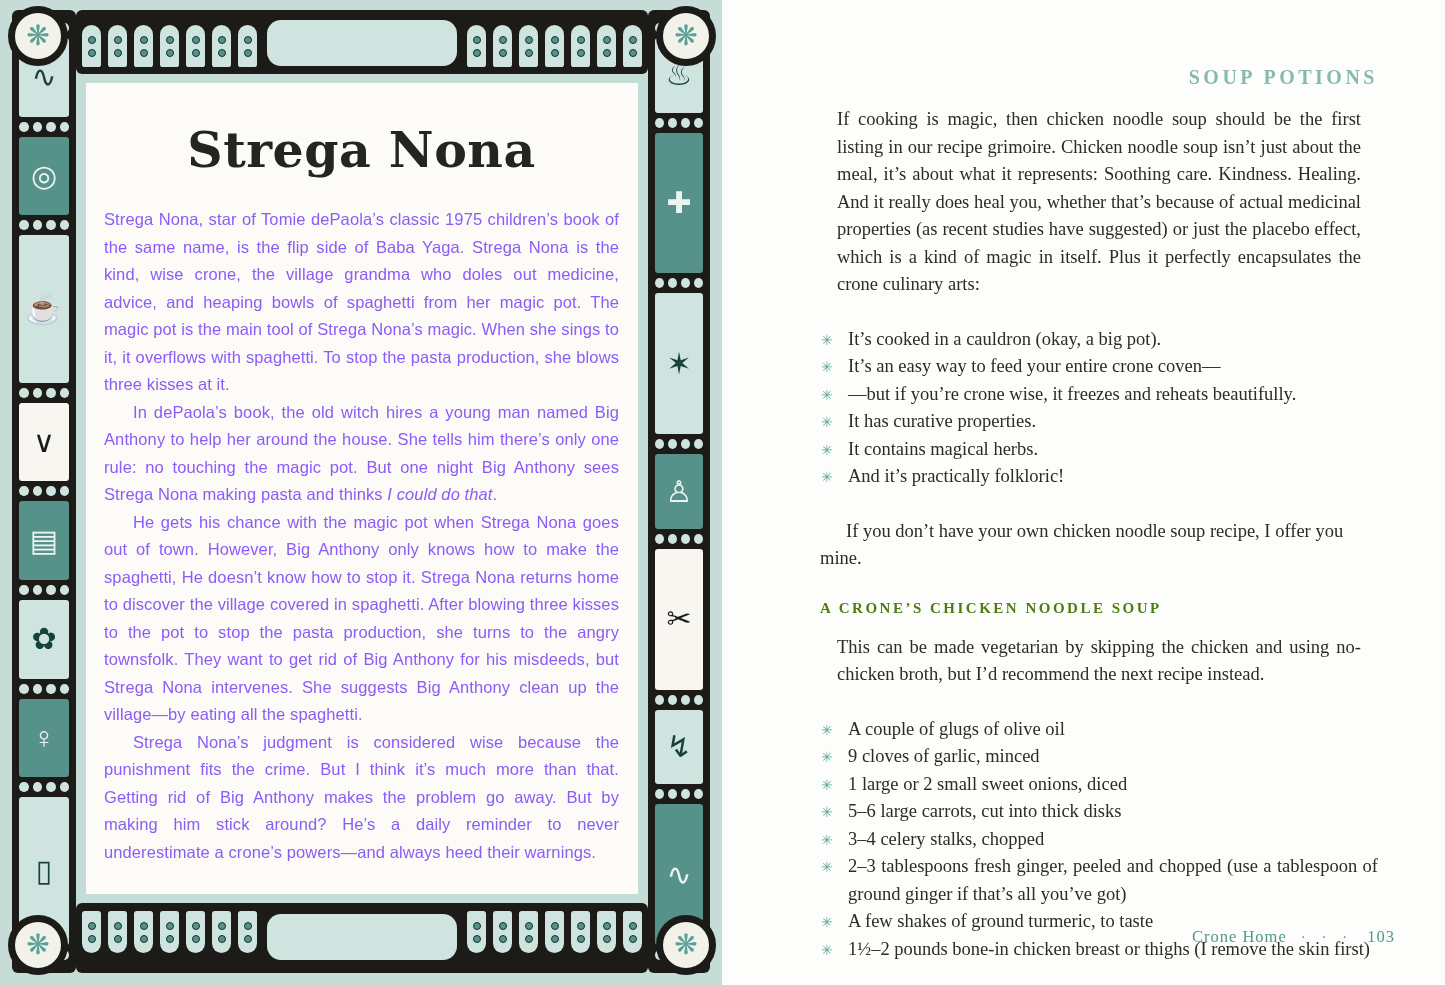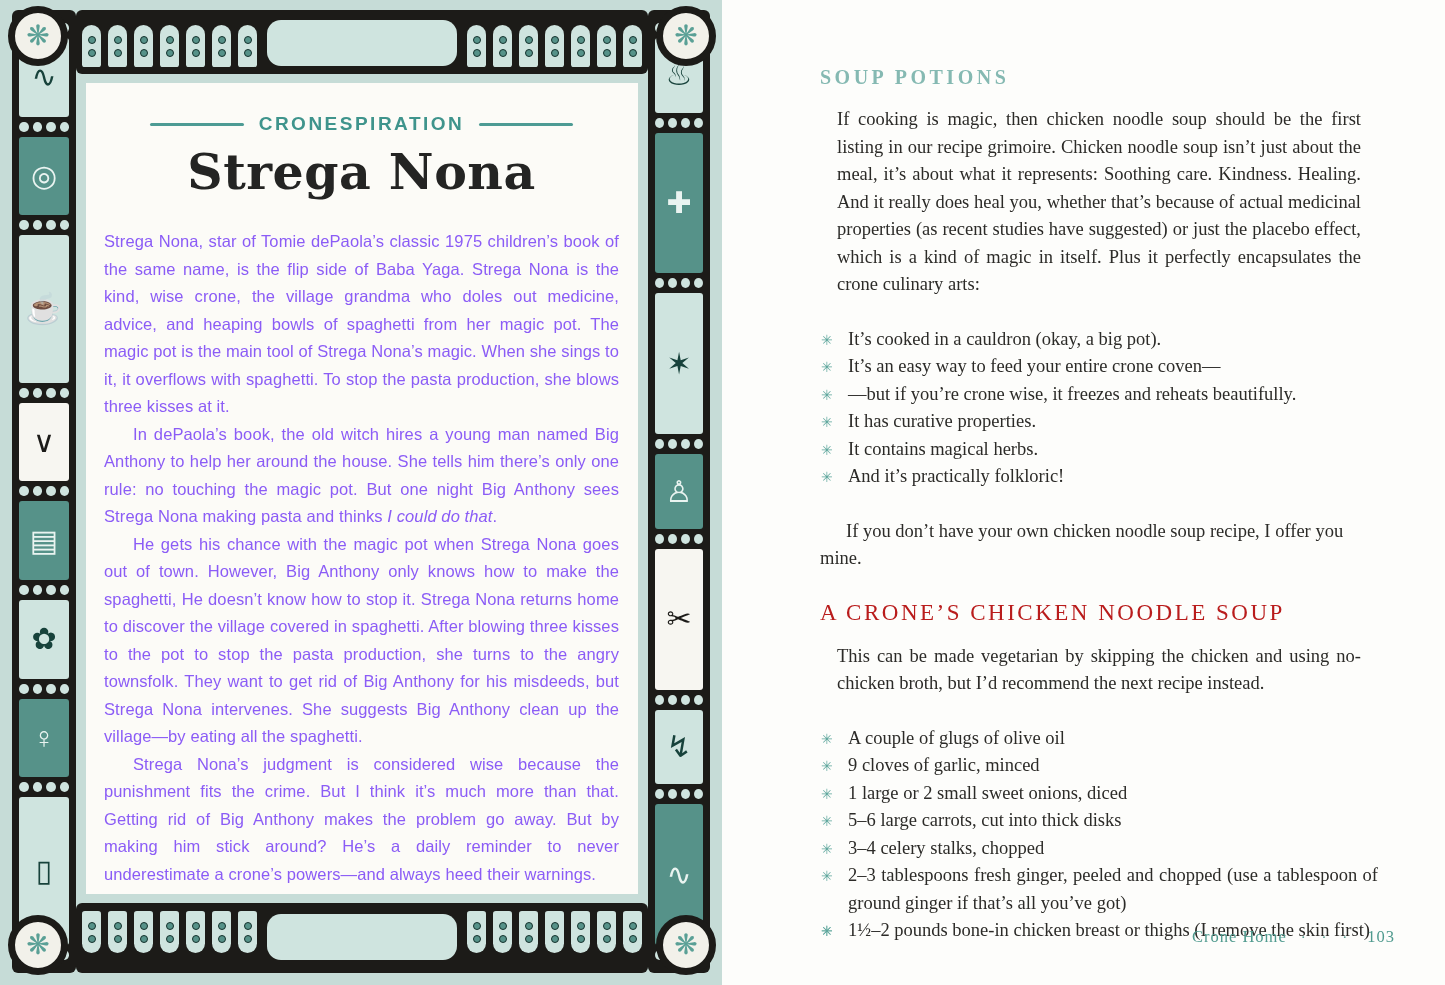--- a/index.html
+++ b/index.html
@@ -91,34 +91,34 @@
   .body-copy p.indent{text-indent:29px;}
   .body-copy em{font-style:italic;}
 
   
   .page-right{
     position:relative;width:723px;height:985px;flex:0 0 723px;background:var(--paper);
     padding:66px 67px 0 98px;
     font-family:"Liberation Serif",serif;color:#2c2b28;
   }
   .soup-heading{
-    margin:0 0 9px;text-align:left;color:var(--heading-teal);
+    margin:0 0 9px;text-align:right;color:var(--heading-teal);
     font-size:20px;font-weight:bold;letter-spacing:3.5px;font-family:Liberation Serif, serif;
   }
   .serif-copy{font-size:18.5px;line-height:27.5px;text-align:justify;margin:17px;}
   .bullet-list{list-style:none;margin:27px 0;padding:0;}
   .bullet-list li{
     position:relative;padding-left:28px;font-size:18.5px;line-height:27.5px;text-align:justify;
   }
   .bullet-list .asterisk{
     position:absolute;left:1px;top:1px;color:#5fa79d;font-size:14px;font-family:"DejaVu Sans",sans-serif;
   }
   .offer{font-size:18.5px;line-height:27.5px;text-indent:26px;margin:27px 0;}
   .recipe-heading{
-    margin:27px 0 1px;font-size:23px;font-weight:normal;letter-spacing:2.5px;color:#b91c1c;
+    margin:27px 0 1px;font-size:15px;font-weight:bold;letter-spacing:2.5px;color:#4d7c0f;
   }
   .page-footer{
     position:absolute;right:50px;bottom:38px;color:#4f9a8e;font-size:16.5px;letter-spacing:1px;
     display:flex;align-items:baseline;gap:14px;
   }
   .page-footer .dots{letter-spacing:6px;font-size:15px;}
 </style>
 </head>
 <body>
 
@@ -447,25 +447,20 @@
           </span>
         </div>
     </div>
 
     <div class="corner tl">❋</div>
     <div class="corner tr">❋</div>
     <div class="corner bl">❋</div>
     <div class="corner br">❋</div>
 
     <div class="content-box">
-      <div class="kicker-row">
-        <span class="kicker-dash"></span>
-        <span class="kicker">CRONESPIRATION</span>
-        <span class="kicker-dash"></span>
-      </div>
       <h1 class="title">Strega Nona</h1>
       <div class="body-copy">
         <p>Strega Nona, star of Tomie dePaola’s classic 1975 children’s book of the same name, is the flip side of Baba Yaga. Strega Nona is the kind, wise crone, the village grandma who doles out medicine, advice, and heaping bowls of spaghetti from her magic pot. The magic pot is the main tool of Strega Nona’s magic. When she sings to it, it overflows with spaghetti. To stop the pasta production, she blows three kisses at it.</p>
         <p class="indent"><span>In dePaola’s book, the old witch hires a young man named Big Anthony to help her around the house. She tells him there’s only one rule: no touching the magic pot. But one night Big Anthony sees Strega Nona making pasta and thinks </span><em>I could do that</em><span>.</span></p>
         <p class="indent">He gets his chance with the magic pot when Strega Nona goes out of town. However, Big Anthony only knows how to make the spaghetti, He doesn’t know how to stop it. Strega Nona returns home to discover the village covered in spaghetti. After blowing three kisses to the pot to stop the pasta production, she turns to the angry townsfolk. They want to get rid of Big Anthony for his misdeeds, but Strega Nona intervenes. She suggests Big Anthony clean up the village—by eating all the spaghetti.</p>
         <p class="indent">Strega Nona’s judgment is considered wise because the punishment fits the crime. But I think it’s much more than that. Getting rid of Big Anthony makes the problem go away. But by making him stick around? He’s a daily reminder to never underestimate a crone’s powers—and always heed their warnings.</p>
       </div>
     </div>
   </div>
 </div>
@@ -527,20 +522,21 @@
       <li>
       <span class="asterisk">✳</span>
       <span>3–4 celery stalks, chopped</span>
     </li>
       <li>
       <span class="asterisk">✳</span>
       <span>2–3 tablespoons fresh ginger, peeled and chopped (use a tablespoon of ground ginger if that’s all you’ve got)</span>
     </li>
       <li>
       <span class="asterisk">✳</span>
+      <span>A few shakes of ground turmeric, to taste</span>
     </li>
       <li>
       <span class="asterisk">✳</span>
       <span>1½–2 pounds bone-in chicken breast or thighs (I remove the skin first)</span>
     </li>
     </ul>
 
   <div class="page-footer">
     <span>Crone Home</span>
     <span class="dots">· · ·</span>

